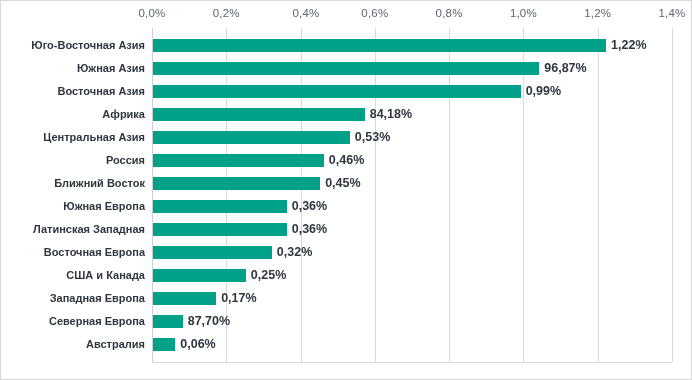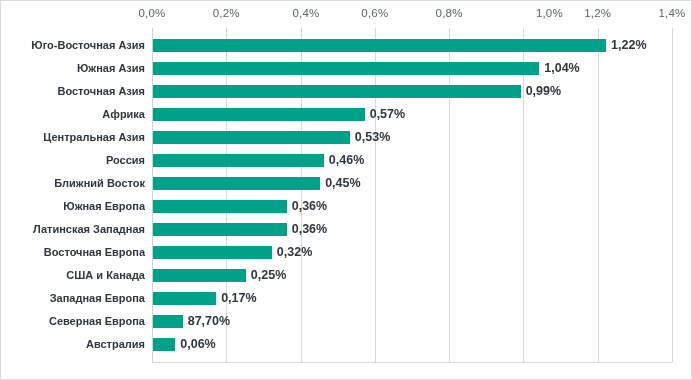--- a/index.html
+++ b/index.html
@@ -110,21 +110,21 @@
 <body>
 
 <div id="chart-frame">
 
   <div id="axis-top">
       <div class="axis-tick-label" style="left: 151px;">0,0%</div>
       <div class="axis-tick-label" style="left: 225.28px;">0,2%</div>
       <div class="axis-tick-label" style="left: 305px;">0,4%</div>
       <div class="axis-tick-label" style="left: 373.84px;">0,6%</div>
       <div class="axis-tick-label" style="left: 448.12px;">0,8%</div>
-      <div class="axis-tick-label" style="left: 522.4px; margin-left: 26px;">1,0%</div>
+      <div class="axis-tick-label" style="left: 522.4px;">1,0%</div>
       <div class="axis-tick-label" style="left: 596.68px;">1,2%</div>
       <div class="axis-tick-label" style="left: 670.96px;">1,4%</div>
     </div>
 
   <div id="plot-area">
       <div class="gridline axis-zero" style="left: 0px;"></div>
       <div class="gridline" style="left: 74.28px;"></div>
       <div class="gridline" style="left: 148.56px;"></div>
       <div class="gridline" style="left: 222.84px;"></div>
       <div class="gridline" style="left: 297.12px;"></div>
@@ -135,31 +135,31 @@
 
   <div id="rows-layer">
       <div class="bar-row" style="top: 6px;">
         <div class="cat-label">Юго-Восточная Азия</div>
         <div class="bar" style="width: 453.108px; background: rgb(0, 161, 137);"></div>
         <div class="bar-value" style="left: 610.108px;">1,22%</div>
       </div>
       <div class="bar-row" style="top: 29px;">
         <div class="cat-label">Южная Азия</div>
         <div class="bar" style="width: 386.256px; background: rgb(0, 161, 137);"></div>
-        <div class="bar-value" style="left: 543.256px;">1,04%</div>
+        <div class="bar-value" style="left: 543.256px;">96,87%</div>
       </div>
       <div class="bar-row" style="top: 52px;">
         <div class="cat-label">Восточная Азия</div>
         <div class="bar" style="width: 367.686px; background: rgb(0, 161, 137);"></div>
         <div class="bar-value" style="left: 524.686px;">0,99%</div>
       </div>
       <div class="bar-row" style="top: 75px;">
         <div class="cat-label">Африка</div>
         <div class="bar" style="width: 211.698px; background: rgb(0, 161, 137);"></div>
-        <div class="bar-value" style="left: 368.698px;">0,57%</div>
+        <div class="bar-value" style="left: 368.698px;">84,18%</div>
       </div>
       <div class="bar-row" style="top: 98px;">
         <div class="cat-label">Центральная Азия</div>
         <div class="bar" style="width: 196.842px; background: rgb(0, 161, 137);"></div>
         <div class="bar-value" style="left: 353.842px;">0,53%</div>
       </div>
       <div class="bar-row" style="top: 121px;">
         <div class="cat-label">Россия</div>
         <div class="bar" style="width: 170.844px; background: rgb(0, 161, 137);"></div>
         <div class="bar-value" style="left: 327.844px;">0,46%</div>

